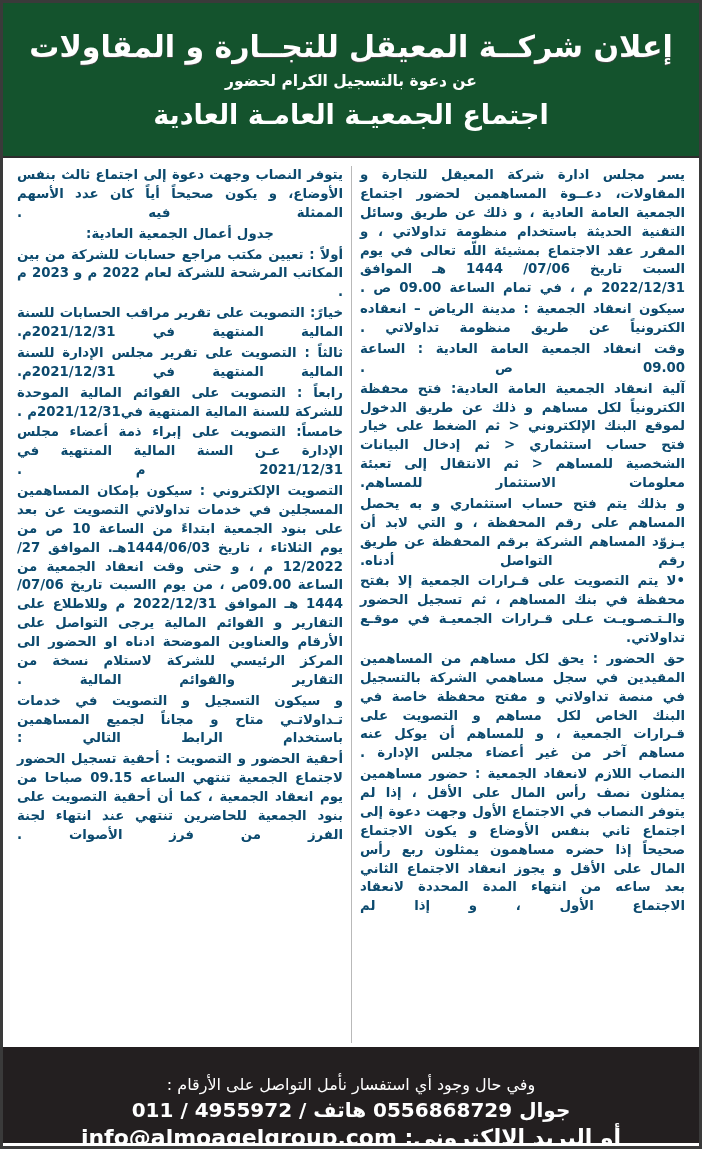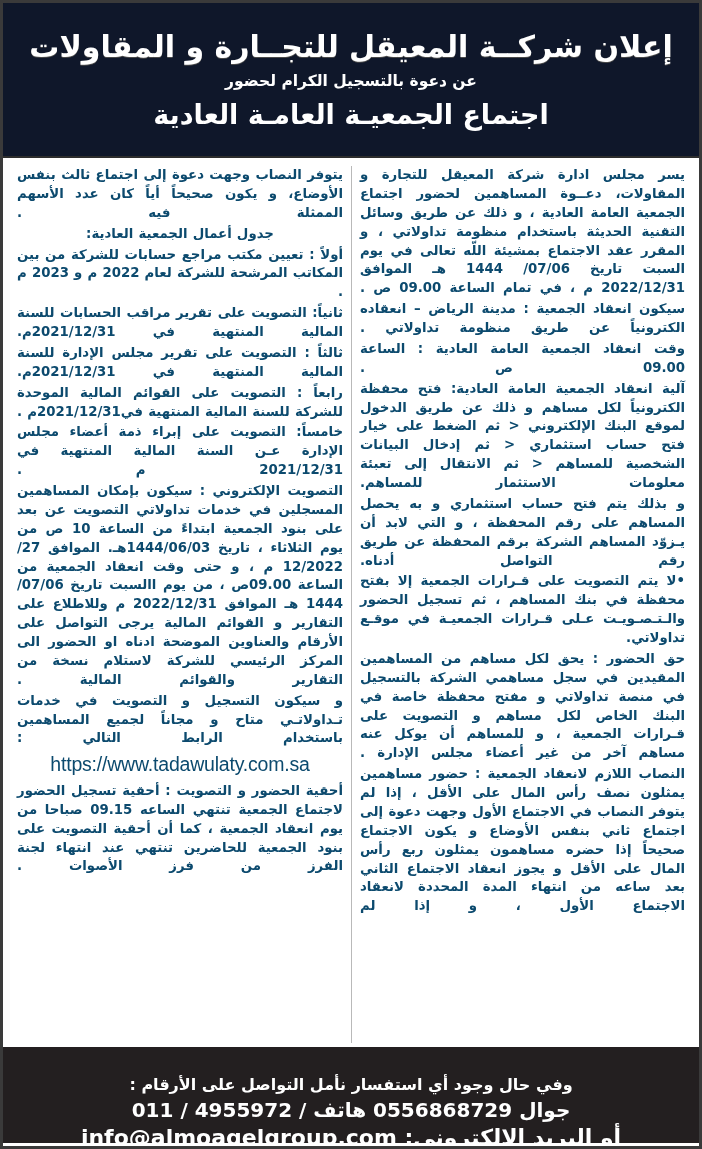--- a/index.html
+++ b/index.html
@@ -16,21 +16,21 @@
     width: 702px;
     height: 1149px;
     box-sizing: border-box;
     background: #ffffff;
     overflow: hidden;
     border: 3px solid #3a3a3a;
   }
 
   
   .ad-header {
-    background: #0f172a;
+    background: #14532d;
     color: #ffffff;
     height: 155px;
     box-sizing: border-box;
     padding: 6px 14px 4px 14px;
     text-align: center;
     display: flex;
     flex-direction: column;
     justify-content: center;
     align-items: center;
     border-bottom: 2px solid #2d2d2d;
@@ -116,21 +116,21 @@
     box-sizing: border-box;
     padding: 6px 10px;
     text-align: center;
     display: flex;
     flex-direction: column;
     justify-content: center;
     align-items: center;
   }
   .ft-line1 {
     font-size: 16px;
-    font-weight: bold;
+    font-weight: normal;
     line-height: 1.2;
     margin-bottom: 4px;
     white-space: nowrap;
     margin-top: 37px;
   }
   .ft-line2 {
     font-size: 20px;
     font-weight: bold;
     line-height: 1.2;
     margin-bottom: 3px;
@@ -169,27 +169,26 @@
       <p class="just">و بذلك يتم فتح حساب استثماري و به يحصل المساهم على رقم المحفظة ، و التي لابد أن يـزوّد المساهم الشركة برقم المحفظة عن طريق رقم التواصل أدناه.</p>
       <p class="just">•لا يتم التصويت على قـرارات الجمعية إلا بفتح محفظة في بنك المساهم ، ثم تسجيل الحضور والـتـصـويـت عـلى قـرارات الجمعيـة في موقـع تداولاتي.</p>
       <p class="just"><span class="lbl">حق الحضور</span> : يحق لكل مساهم من المساهمين المقيدين في سجل مساهمي الشركة بالتسجيل في منصة تداولاتي و مفتح محفظة خاصة في البنك الخاص لكل مساهم و التصويت على قـرارات الجمعية ، و للمساهم أن يوكل عنه مساهم آخر من غير أعضاء مجلس الإدارة .</p>
       <p class="just"><span class="lbl">النصاب اللازم لانعقاد الجمعية</span> : حضور مساهمين يمثلون نصف رأس المال على الأقل ، إذا لم يتوفر النصاب في الاجتماع الأول وجهت دعوة إلى اجتماع ثاني بنفس الأوضاع و يكون الاجتماع صحيحاً إذا حضره مساهمون يمثلون ربع رأس المال على الأقل و يجوز انعقاد الاجتماع الثاني بعد ساعه من انتهاء المدة المحددة لانعقاد الاجتماع الأول ، و إذا لم</p>
     </div>
 
     <div class="col col-left">
       <p class="just">يتوفر النصاب  وجهت دعوة إلى اجتماع ثالث بنفس الأوضاع، و يكون صحيحاً أياً كان عدد الأسهم الممثلة فيه .</p>
       <p class="ctr">جدول أعمال الجمعية العادية:</p>
       <p class="just"><span class="lbl">أولاً</span> : تعيين مكتب مراجع حسابات للشركة من بين المكاتب المرشحة للشركة لعام 2022 م و 2023 م .</p>
-      <p class="just"><span class="lbl">ثانياً</span>:  التصويت على تقرير مراقب الحسابات للسنة المالية المنتهية في 2021/12/31م.</p>
+      <p class="just"><span class="lbl">خيارً</span>:  التصويت على تقرير مراقب الحسابات للسنة المالية المنتهية في 2021/12/31م.</p>
       <p class="just"><span class="lbl">ثالثاً</span> :  التصويت على تقرير مجلس الإدارة للسنة المالية المنتهية في 2021/12/31م.</p>
       <p class="just"><span class="lbl">رابعاً</span> : التصويت على القوائم المالية الموحدة للشركة للسنة المالية المنتهية في2021/12/31م .</p>
       <p class="just"><span class="lbl">خامساً</span>:  التصويت على إبراء ذمة أعضاء مجلس الإدارة عـن السنة المالية المنتهية في 2021/12/31 م .</p>
       <p class="just"><span class="lbl">التصويت الإلكتروني</span><span> : سيكون بإمكان المساهمين المسجلين في خدمات تداولاتي التصويت عن بعد على بنود الجمعية ابتداءً من الساعة 10 ص من يوم الثلاثاء ، تاريخ 1444/06/03هـ. الموافق 27/ 12/2022 م ، و حتى وقت انعقاد الجمعية من الساعة 09.00ص ، من يوم االسبت تاريخ 07/06/ 1444 هـ الموافق 2022/12/31 م  وللاطلاع على التقارير و القوائم المالية يرجى التواصل على الأرقام والعناوين الموضحة ادناه او الحضور الى المركز الرئيسي للشركة لاستلام نسخة من التقارير والقوائم المالية .</span></p>
       <p class="just">و سيكون التسجيل و التصويت في خدمات تـداولاتـي متاح و مجاناً لجميع المساهمين باستخدام الرابط التالي :</p>
-      <p class="url-line">https://www.tadawulaty.com.sa</p>
       <p class="just"><span class="lbl">أحقية الحضور و التصويت</span><span> : أحقية تسجيل الحضور لاجتماع الجمعية تنتهي الساعه 09.15 صباحا من يوم  انعقاد الجمعية ، كما أن أحقية التصويت على بنود الجمعية للحاضرين تنتهي عند انتهاء لجنة الفرز من فرز الأصوات .</span></p>
     </div>
 
   </div>
 
   <div class="ad-footer">
     <div class="ft-line1">وفي حال وجود أي استفسار نأمل التواصل على الأرقام :</div>
     <div class="ft-line2">
       <span>جوال</span>
       <span class="ltr">0556868729</span>

